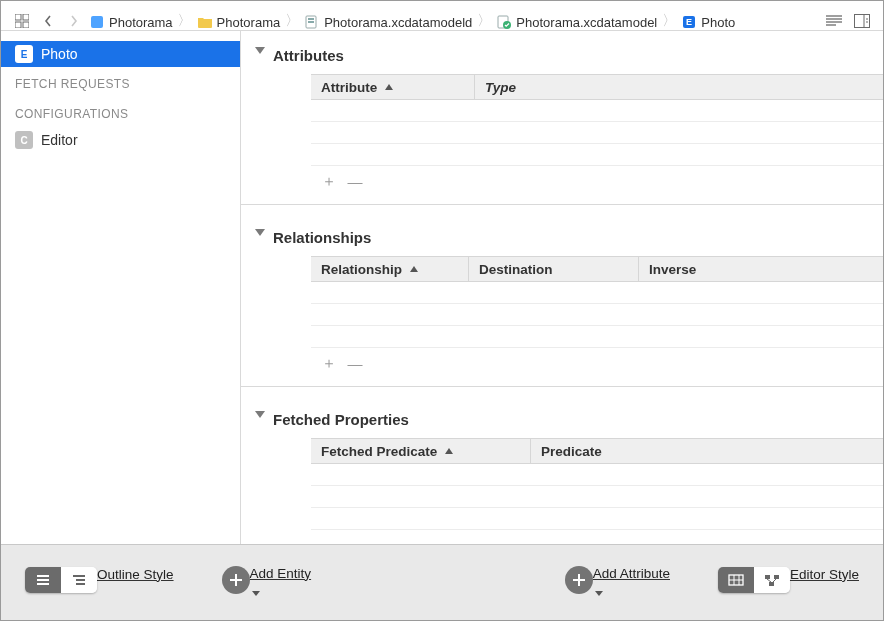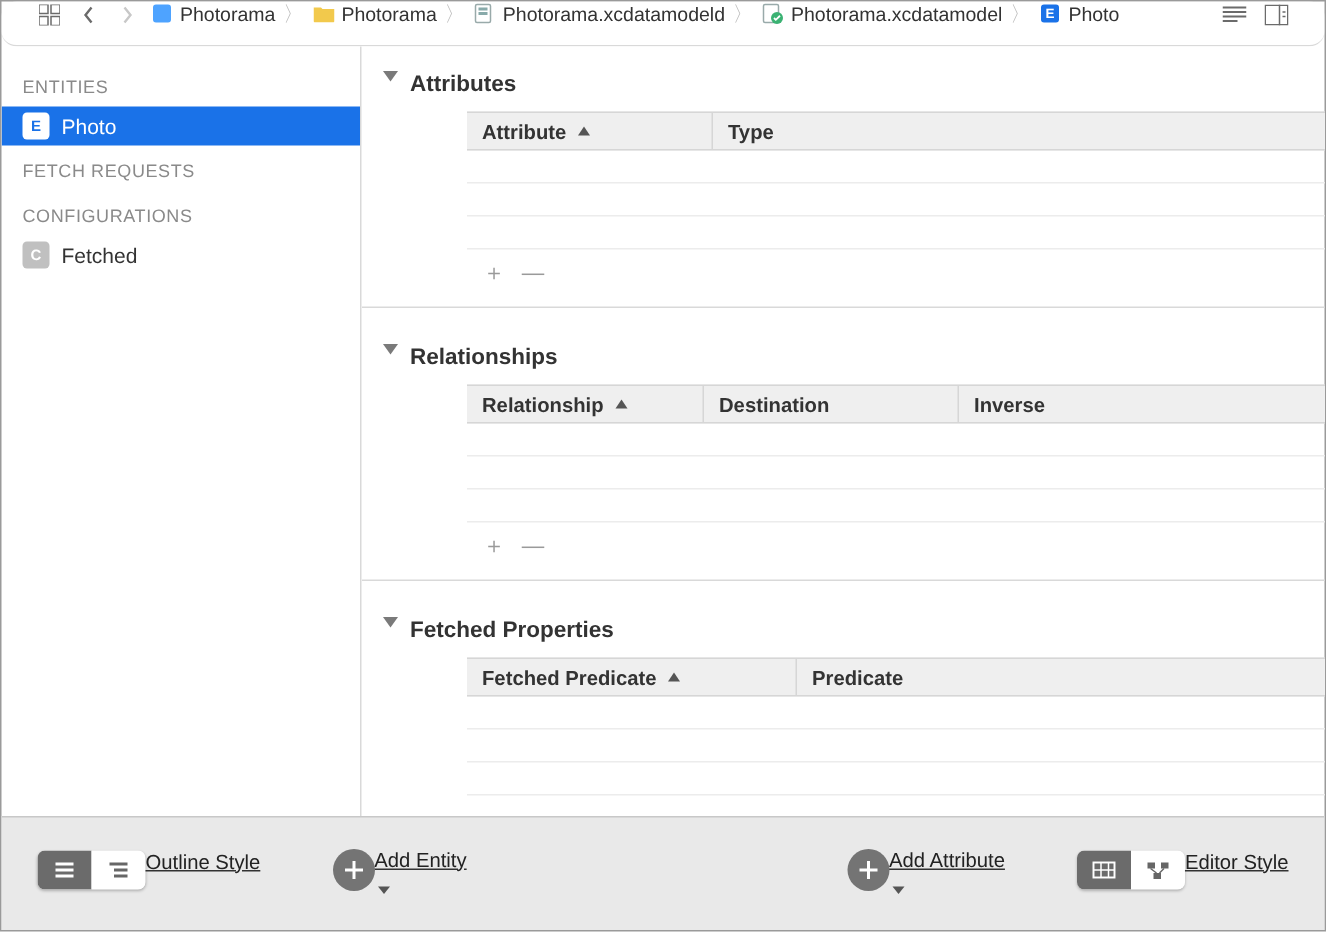--- a/index.html
+++ b/index.html
@@ -1,21 +1,21 @@
 <!DOCTYPE html>
 <html><head>
 <meta charset="utf-8">
 <style>
   * { box-sizing: border-box; margin: 0; padding: 0; font-family: -apple-system, BlinkMacSystemFont, "Helvetica Neue", Arial, sans-serif; }
   body { width: 884px; height: 621px; background: #fff; overflow: hidden; border: 1px solid #9a9a9a; }
 
   
   .breadcrumb-bar {
-    height: 30px; display: flex; align-items: flex-start; padding: 0 19px;
-    border-bottom: 1px solid #d9d9d9; background: #fff; font-size: 13px; color: #333; border-radius: 10px;
+    height: 30px; display: flex; align-items: flex-end; padding: 0 8px;
+    border-bottom: 1px solid #d9d9d9; background: #fff; font-size: 13px; color: #333;
   }
   .bc-icon { width: 18px; height: 18px; display: inline-flex; align-items: center; justify-content: center; margin: 0 4px; color: #6b6b6b; cursor: pointer; }
   .bc-file-icon { width: 16px; height: 16px; margin-right: 4px; display:inline-flex; align-items:center; justify-content:center; }
   .bc-item { display: inline-flex; align-items: center; padding: 0 2px; white-space: nowrap; }
   .bc-chevron { color: #bdbdbd; margin: 0 3px; font-size: 14px; }
   .bc-spacer { flex: 1; }
 
   
   .main { display: flex; height: calc(100% - 30px - 76px); }
   .sidebar { width: 240px; border-right: 1px solid #d9d9d9; padding-top: 10px; overflow: hidden; }
@@ -50,21 +50,21 @@
   .seg-toggle { display:flex; border-radius: 5px; overflow:hidden; box-shadow: 0 1px 2px rgba(0,0,0,0.25); margin-bottom: 6px; }
   .seg { width: 36px; height: 26px; display:inline-flex; align-items:center; justify-content:center; background:#fff; cursor:pointer; }
   .seg.active { background: #6b6b6b; color:#fff; }
   .seg svg { display:block; }
   .round-btn { width: 28px; height: 28px; border-radius: 50%; background: #747474; color: #fff; display:flex; align-items:center; justify-content:center; font-size: 20px; font-weight: 300; margin-bottom: 6px; position: relative; cursor:pointer; }
   .round-btn .menu-tri { position:absolute; right:-10px; bottom:-2px; width:0;height:0;border-left:4px solid transparent;border-right:4px solid transparent;border-top:5px solid #555; }
   .footer-label { font-size: 13.5px; color: #222; }
 
   
   .attr-col1 { width: 164px; }
-  .attr-col2 { flex: 1; }
+  .attr-col2 { flex: 1; font-style: italic; }
   .rel-col1 { width: 158px; }
   .rel-col2 { width: 170px; }
   .rel-col3 { flex:1; }
   .fp-col1 { width: 220px; }
   .fp-col2 { flex:1; }
 
   
   .icon-svg { display:block; }> 
 </style>
 </head>
@@ -160,32 +160,31 @@
         <line x1="10" y1="0" x2="10" y2="14" stroke="#6b6b6b"></line>
         <line x1="12" y1="5" x2="14" y2="5" stroke="#6b6b6b"></line>
         <line x1="12" y1="8" x2="14" y2="8" stroke="#6b6b6b"></line>
       </svg>
   </span>
 </div>
 
 <div class="main">
 
   <div class="sidebar">
-    <div class="section-header">ENTITIES</div>
     <div class="entity-row selected">
       <span class="badge">E</span>
       <span class="label">Photo</span>
     </div>
 
     <div class="section-header">FETCH REQUESTS</div>
 
     <div class="section-header">CONFIGURATIONS</div>
     <div class="config-row">
       <span class="badge">C</span>
-      <span>Fetched</span>
+      <span>Editor</span>
     </div>
   </div>
 
   <div class="editor">
 
     <div class="section">
       <div class="section-title">
         <span class="tri"></span>
         <span>Attributes</span>
       </div>

